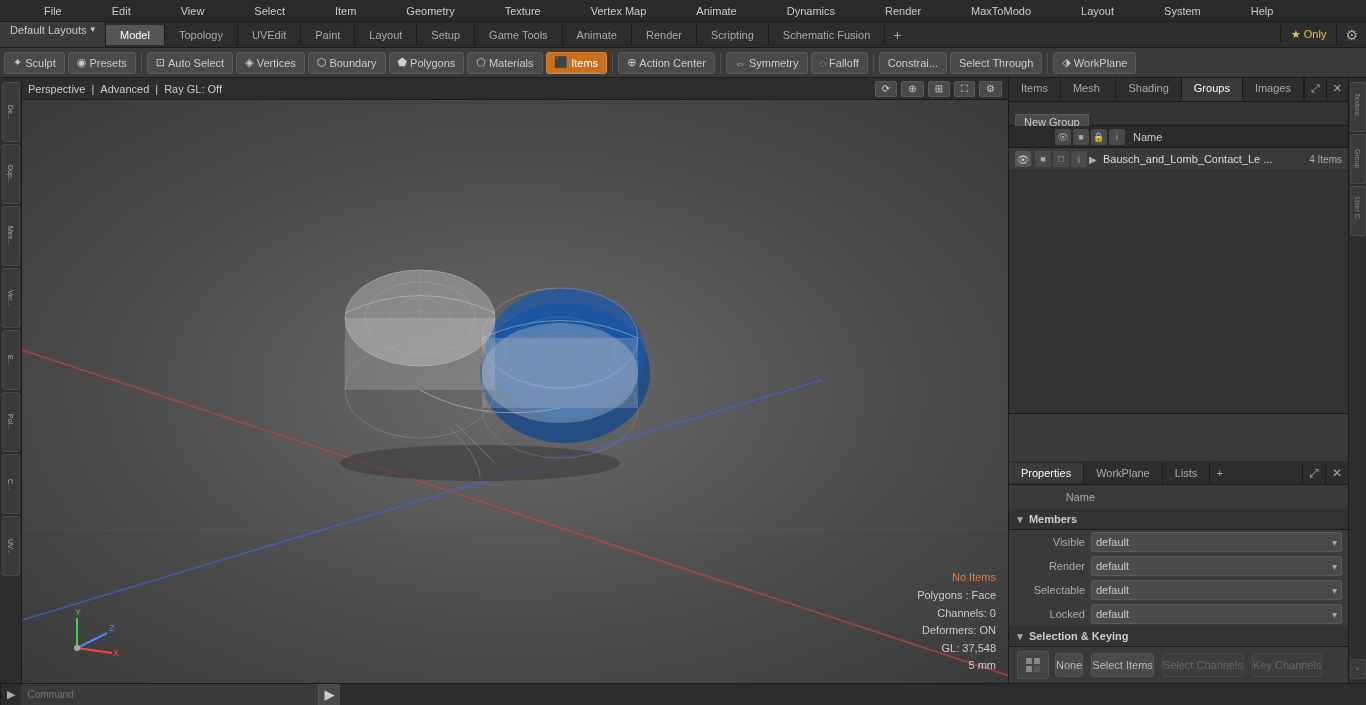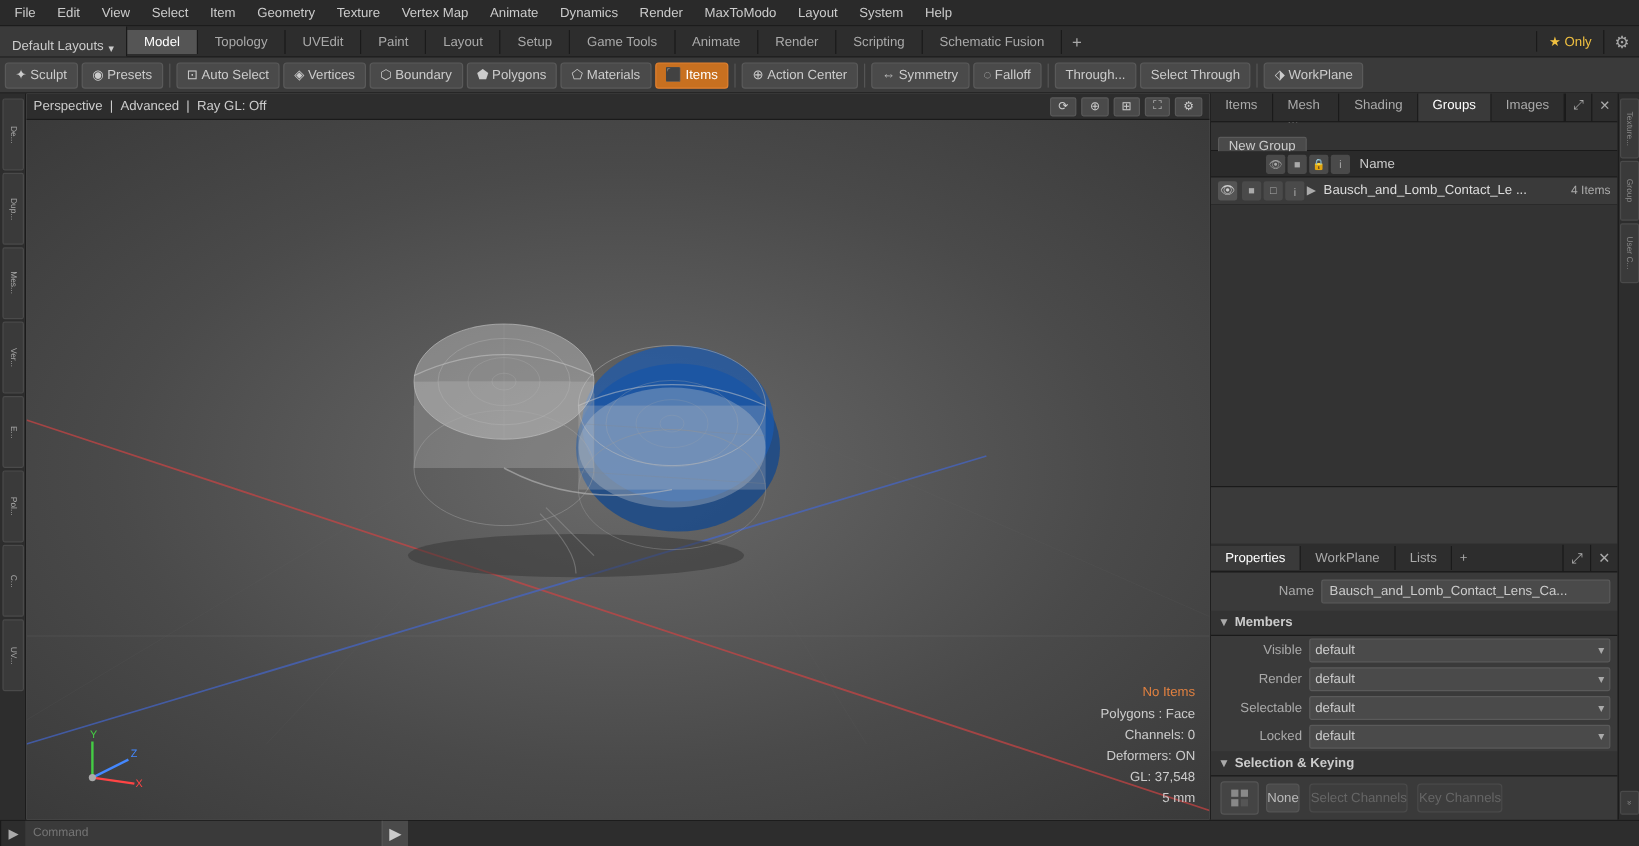--- a/index.html
+++ b/index.html
@@ -1,24 +1,24 @@
 <!DOCTYPE html>
 <html><head>
   <meta charset="utf-8">
   <style>
     * { margin: 0; padding: 0; box-sizing: border-box; }
     body { width: 1366px; height: 705px; background: #3a3a3a; font-family: 'Segoe UI', Arial, sans-serif; font-size: 11px; color: #ccc; overflow: hidden; }
 
     
     #menu-bar { display: flex; align-items: center; height: 22px; background: #2a2a2a; border-bottom: 1px solid #1a1a1a; padding: 0 4px; gap: 2px; }
-    .menu-item { padding: 2px 8px; color: #ccc; cursor: pointer; font-size: 11px; }
+    .menu-item { padding: 2px 8px; color: #ccc; cursor: pointer; font-size: 11px; margin-left: 32px; }
 
     
     #layout-bar { display: flex; align-items: center; height: 26px; background: #2d2d2d; border-bottom: 1px solid #1a1a1a; }
-    #layout-dropdown { display: flex; align-items: flex-end; padding: 2px 10px; background: #3a3a3a; border-right: 1px solid #1a1a1a; color: #ccc; font-size: 11px; cursor: pointer; height: 100%; }
+    #layout-dropdown { display: flex; align-items: flex-start; padding: 2px 10px; background: #3a3a3a; border-right: 1px solid #1a1a1a; color: #ccc; font-size: 11px; cursor: pointer; height: 100%; }
     .layout-tabs { display: flex; align-items: center; flex: 1; overflow: hidden; }
     .layout-tab { padding: 4px 14px; color: #aaa; font-size: 11px; cursor: pointer; border-right: 1px solid #1a1a1a; height: 100%; display: flex; align-items: center; }
     .layout-tab.active { background: #555; color: #fff; }
     .layout-tab-add { padding: 4px 8px; color: #aaa; cursor: pointer; font-size: 14px; }
     #star-only { margin-left: auto; padding: 2px 10px; color: #f0c040; font-size: 11px; border-left: 1px solid #1a1a1a; display: flex; align-items: center; gap: 4px; }
     #settings-btn { padding: 2px 8px; border-left: 1px solid #1a1a1a; color: #aaa; cursor: pointer; font-size: 14px; }
 
     
     #toolbar { display: flex; align-items: center; height: 30px; background: #3a3a3a; border-bottom: 1px solid #1a1a1a; padding: 0 4px; gap: 3px; }
     .tb-btn { display: flex; align-items: center; padding: 2px 8px; background: #4a4a4a; border: 1px solid #5a5a5a; border-radius: 3px; color: #ccc; font-size: 11px; cursor: pointer; gap: 3px; white-space: nowrap; height: 22px; }
@@ -214,21 +214,21 @@
   <div class="tb-btn">
     <span>⇔</span>
     <span>Symmetry</span>
   </div>
   <div class="tb-btn">
     <span>◌</span>
     <span>Falloff</span>
   </div>
   <div class="tb-separator"></div>
   <div class="tb-btn">
-    <span>Through...</span>
+    <span>Constrai...</span>
   </div>
   <div class="tb-btn">
     <span>Select Through</span>
   </div>
   <div class="tb-separator"></div>
   <div class="tb-btn">
     <span>⬗</span>
     <span>WorkPlane</span>
   </div>
 </div>
@@ -392,21 +392,20 @@
         <div class="props-tab-add">+</div>
         <div id="props-tab-actions">
           <div class="props-tab-icon">⤢</div>
           <div class="props-tab-icon">✕</div>
         </div>
       </div>
 
       <div id="props-content">
         <div class="prop-row">
           <div class="prop-label">Name</div>
-          <input class="prop-input" type="text" value="Bausch_and_Lomb_Contact_Lens_Ca..." style="">
         </div>
       </div>
 
       <div class="section-header">
         <span class="section-chevron">▼</span>
         <span class="section-title">Members</span>
       </div>
       <div>
         <div class="member-row">
           <div class="member-label">Visible</div>
@@ -449,20 +448,23 @@
             <svg width="18" height="18" viewBox="0 0 18 18" fill="none" xmlns="http://www.w3.org/2000/svg">
               <rect x="2" y="2" width="6" height="6" fill="#888"></rect>
               <rect x="10" y="2" width="6" height="6" fill="#888"></rect>
               <rect x="2" y="10" width="6" height="6" fill="#888"></rect>
               <rect x="10" y="10" width="6" height="6" fill="#555"></rect>
             </svg>
           </div>
           <div class="sk-btn">None</div>
         </div>
 
+        <div class="sk-btn-row">
+          <div class="sk-btn">Select Items</div>
+        </div>
 
         <div class="sk-btn-row">
           <div class="sk-btn disabled">Select Channels</div>
         </div>
 
 
         <div class="sk-btn-row">
           <div class="sk-btn disabled">Key Channels</div>
         </div>
       </div>

